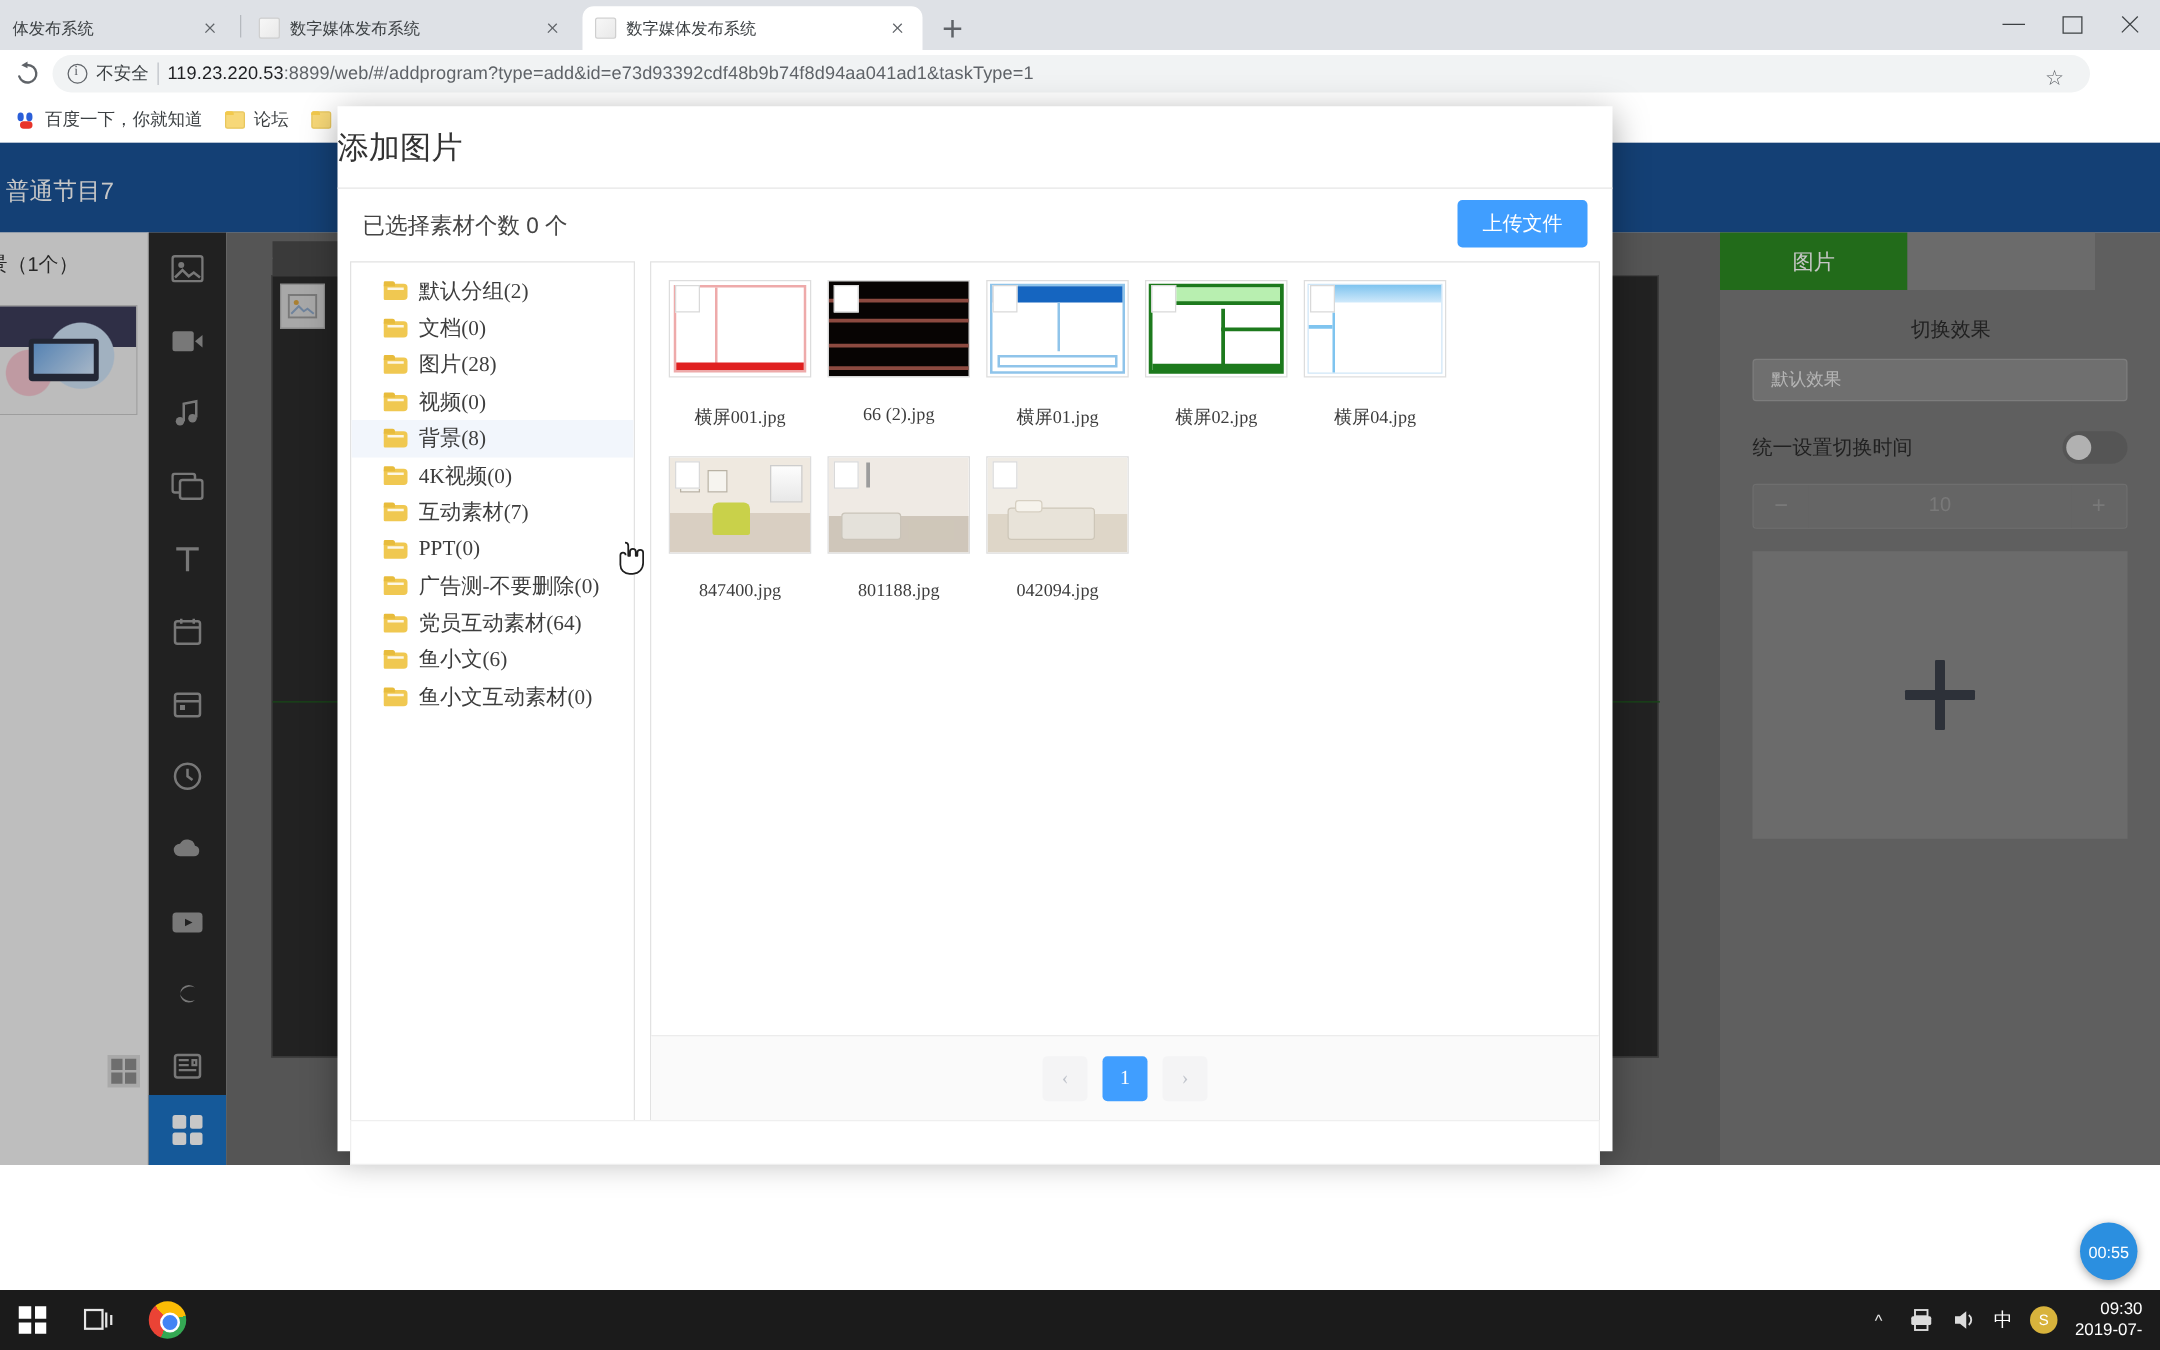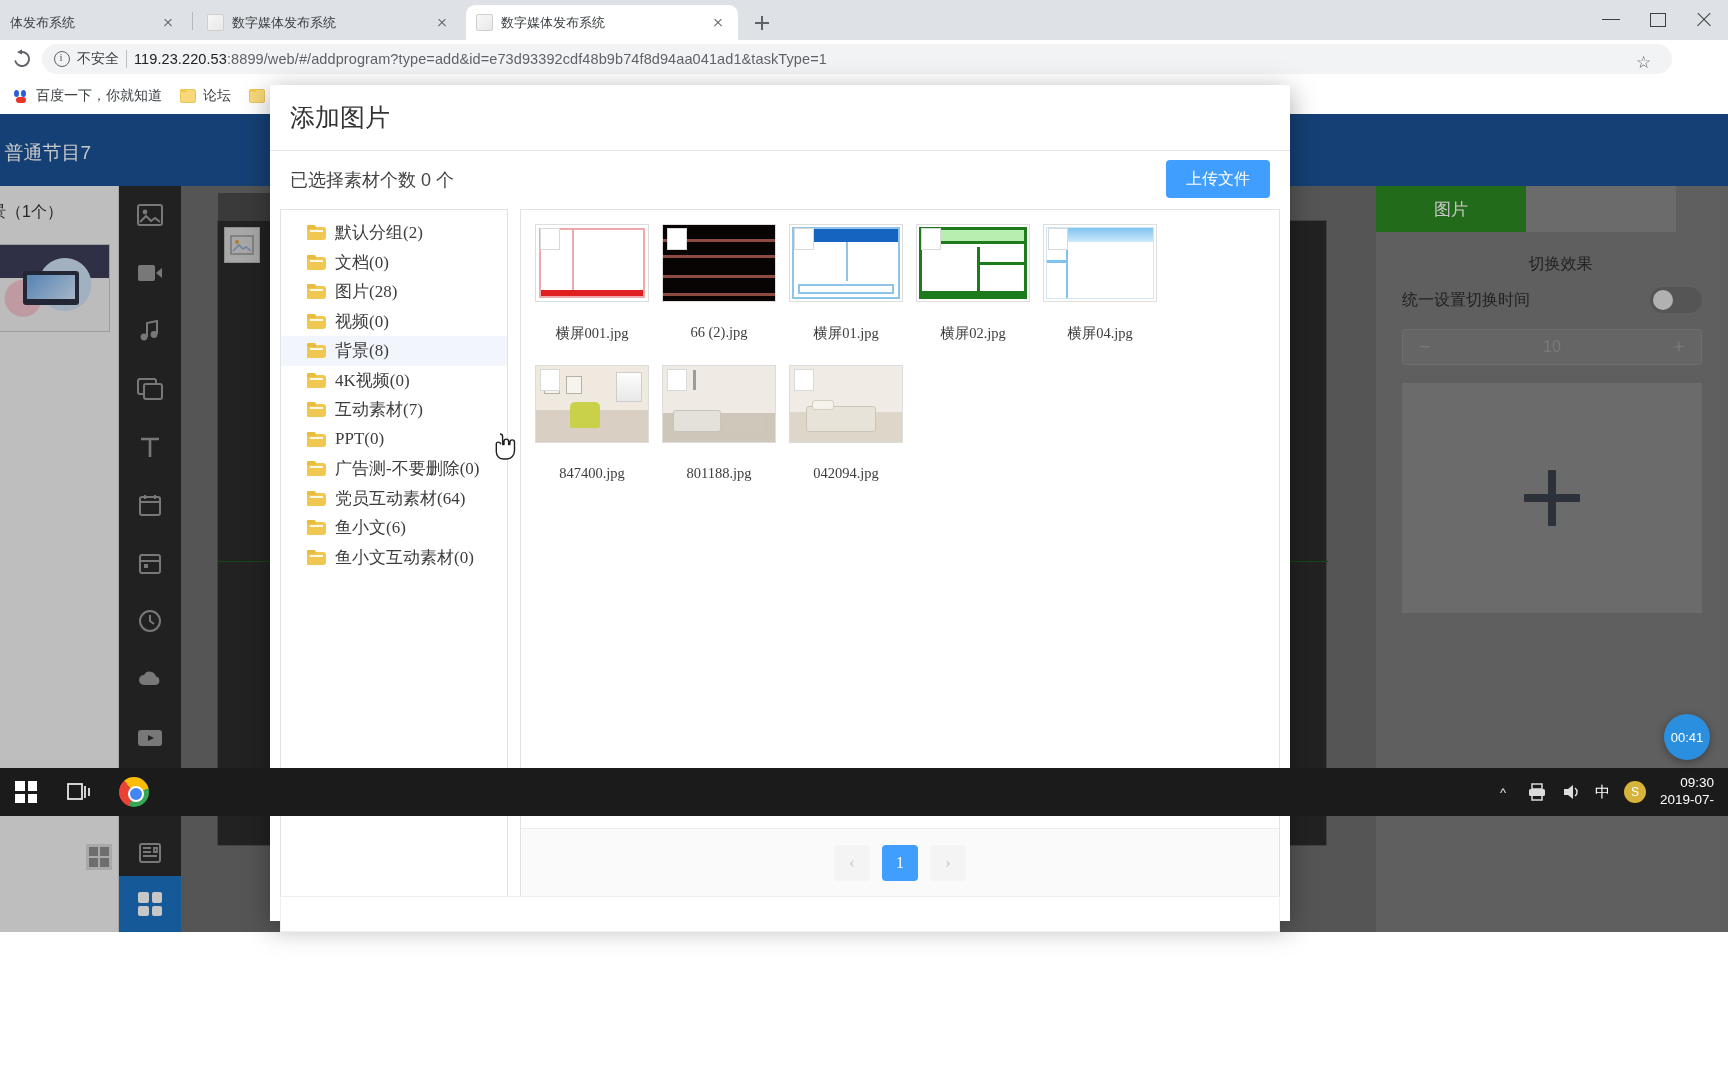--- a/index.html
+++ b/index.html
@@ -2,21 +2,21 @@
 <html><head>
 <meta charset="utf-8">
 <style>
   * { box-sizing: border-box; margin:0; padding:0; }
   html,body { width:1728px; height:1080px; overflow:hidden; }
   body {
     font-family: "Liberation Sans", "DejaVu Sans", sans-serif;
     background:#ffffff;
     -webkit-font-smoothing: antialiased;
   }
-  .screen { position:relative; width:1728px; height:816px; background:#fff; }
+  .screen { position:relative; width:1728px; height:1080px; background:#fff; }
 
   
   .browser-top {
     position:absolute; left:0; top:0; width:1728px; height:40px;
     background:#dee1e6;
   }
   .tabstrip { position:absolute; left:0; top:0; height:40px; width:1728px; }
   .tab {
     position:absolute; top:5px; height:35px; border-radius:9px 9px 0 0;
     display:flex; align-items:center; padding:0 10px; gap:8px;
@@ -259,21 +259,21 @@
 
   
   .overlay { position:absolute; inset:0; background:rgba(0,0,0,0.22); }
 
   
   .modal {
     position:absolute; left:270px; top:85px; width:1020px; height:836px;
     background:#fff; box-shadow:0 6px 26px rgba(0,0,0,0.35);
   }
   .modal-title {
-    height:66px; display:flex; align-items:center; padding-left:20px;
+    height:66px; display:flex; align-items:center; 
     font-size:25px; color:#333; border-bottom:1px solid #e6e6e6;
   }
   .modal-sub {
     height:58px; display:flex; align-items:center; padding:0 20px; position:relative;
   }
   .sel-count { font-size:18px; color:#444; }
   .upload-btn {
     position:absolute; right:20px; top:9px; width:104px; height:38px; border-radius:4px;
     background:#409eff; color:#fff; font-size:16px;
     display:flex; align-items:center; justify-content:center;
@@ -718,20 +718,23 @@
       <div class="props-tabs">
         <div class="ptab active">
             <span>图片</span>
           </div>
         <div class="ptab">
             <span></span>
           </div>
       </div>
       <div class="props-body">
         <div class="plabel">切换效果</div>
+        <div class="pselect">
+          <span>默认效果</span>
+        </div>
         <div class="prow">
           <span class="plabel" style="margin:0;">统一设置切换时间</span>
           <span class="switch">
               <i></i>
             </span>
         </div>
         <div class="stepper">
           <span class="sbtn">−</span>
           <span class="sval">10</span>
           <span class="sbtn">+</span>
@@ -961,21 +964,21 @@
   </div>
 
   <div style="position:absolute; left:280px; top:896px; width:1000px; height:36px; background:#fff; border:1px solid #efefef;"></div>
 
   <div class="cursor">
     <svg width="26" height="30" viewBox="0 0 26 30">
       <path d="M8 2 c1.6 0 2.6 1.1 2.6 2.6 v8 h1.4 v-3.2 c0-1.3 1-2.3 2.3-2.3 1.3 0 2.3 1 2.3 2.3 v3.2 h1.3 v-2.4 c0-1.3 1-2.3 2.3-2.3 1.3 0 2.3 1 2.3 2.3 v8.2 c0 4.6-3.3 8.6-8.2 8.6 h-2.6 c-4.4 0-7.4-3.2-7.4-7.2 v-7.6 c0-1.2 0.9-2.1 2.1-2.1 1.2 0 2.1 0.9 2.1 2.1" fill="#ffffff" stroke="#1f1f1f" stroke-width="1.4" stroke-linejoin="round"></path>
     </svg>
   </div>
 
-  <div class="float-badge">00:41</div>
+  <div class="float-badge">00:55</div>
 
   <div class="taskbar">
     <div class="tb-start">
       <span class="win-ic">
           <i></i>
           <i></i>
           <i></i>
           <i></i>
         </span>
     </div>

